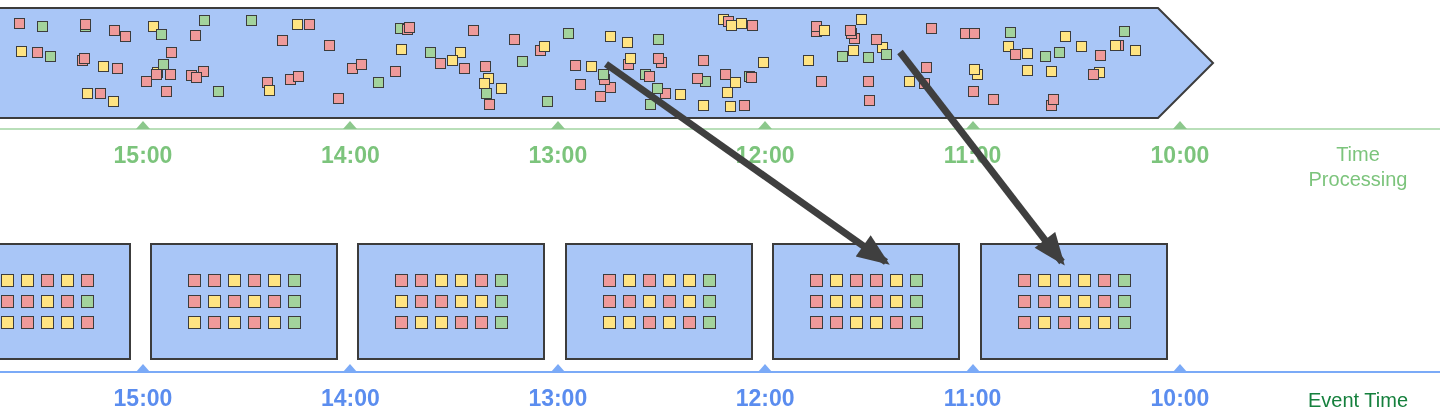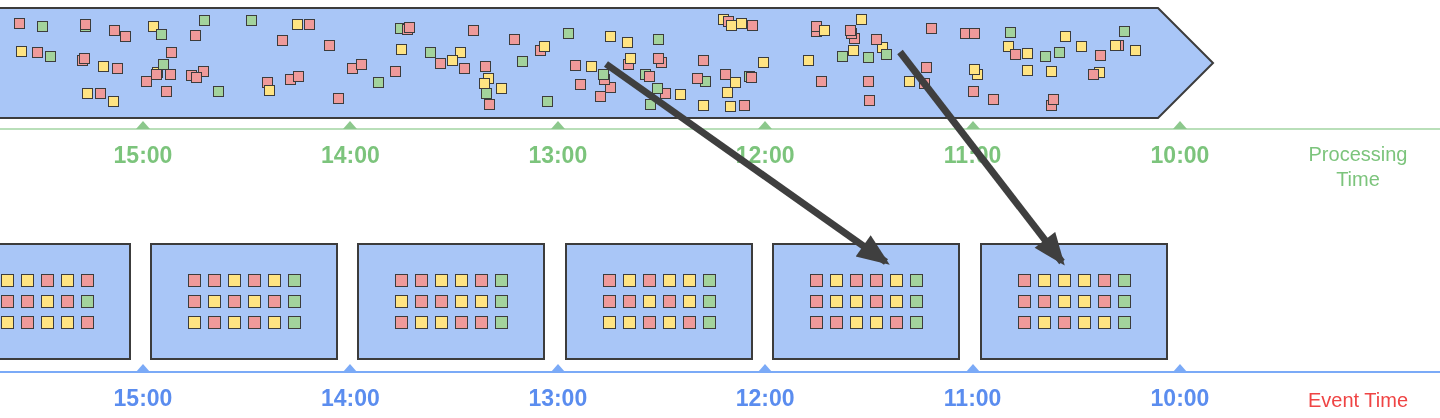--- a/index.html
+++ b/index.html
@@ -197,22 +197,22 @@
       <div class="tick" style="left: 550.8px; border-bottom-color: rgb(140, 200, 140);"></div>
       <div class="tick-label" style="left: 497.8px; color: rgb(124, 196, 124);">13:00</div>
       <div class="tick" style="left: 758.2px; border-bottom-color: rgb(140, 200, 140);"></div>
       <div class="tick-label" style="left: 705.2px; color: rgb(124, 196, 124);">12:00</div>
       <div class="tick" style="left: 965.6px; border-bottom-color: rgb(140, 200, 140);"></div>
       <div class="tick-label" style="left: 912.6px; color: rgb(124, 196, 124);">11:00</div>
       <div class="tick" style="left: 1173px; border-bottom-color: rgb(140, 200, 140);"></div>
       <div class="tick-label" style="left: 1120px; color: rgb(124, 196, 124);">10:00</div>
     </div>
   <div class="axis-title proc" id="proc-title" style="color: rgb(124, 196, 124);">
+    <div>Time</div>
     <div>Processing</div>
-    <div>Time</div>
   </div>
 
   <div id="windows" class="layer">
       <div class="window" style="left: -57.4px; background: rgb(169, 198, 247); border-color: rgb(60, 60, 60);">
         <div class="win-sq" style="left: 56px; top: 29px; background: rgb(255, 228, 130);"></div>
         <div class="win-sq" style="left: 76px; top: 29px; background: rgb(255, 228, 130);"></div>
         <div class="win-sq" style="left: 96px; top: 29px; background: rgb(239, 154, 154);"></div>
         <div class="win-sq" style="left: 116px; top: 29px; background: rgb(255, 228, 130);"></div>
         <div class="win-sq" style="left: 136px; top: 29px; background: rgb(239, 154, 154);"></div>
         <div class="win-sq" style="left: 56px; top: 50px; background: rgb(239, 154, 154);"></div>
@@ -336,21 +336,21 @@
       <div class="tick-label" style="left: 290.4px; color: rgb(91, 141, 239);">14:00</div>
       <div class="tick" style="left: 550.8px; border-bottom-color: rgb(123, 170, 247);"></div>
       <div class="tick-label" style="left: 497.8px; color: rgb(91, 141, 239);">13:00</div>
       <div class="tick" style="left: 758.2px; border-bottom-color: rgb(123, 170, 247);"></div>
       <div class="tick-label" style="left: 705.2px; color: rgb(91, 141, 239);">12:00</div>
       <div class="tick" style="left: 965.6px; border-bottom-color: rgb(123, 170, 247);"></div>
       <div class="tick-label" style="left: 912.6px; color: rgb(91, 141, 239);">11:00</div>
       <div class="tick" style="left: 1173px; border-bottom-color: rgb(123, 170, 247);"></div>
       <div class="tick-label" style="left: 1120px; color: rgb(91, 141, 239);">10:00</div>
     </div>
-  <div class="axis-title event" id="event-title" style="color: #ef4444;">Event Time</div>
+  <div class="axis-title event" id="event-title" style="color: #15803d;">Event Time</div>
 
   <svg class="layer" id="overlay" viewBox="0 0 1440 418">
     <defs>
       <marker id="ah" viewBox="0 0 10 8" refX="8.6" refY="4" markerUnits="userSpaceOnUse" markerWidth="34" markerHeight="26" orient="auto">
         <path id="ah-path" d="M0,0 L10,4 L0,8 z" fill="#3f3f3f"></path>
       </marker>
     </defs>
   <line x1="606" y1="64" x2="886" y2="262" stroke="#3f3f3f" stroke-width="7" marker-end="url(#ah)"></line>
       <line x1="900" y1="52" x2="1062" y2="262" stroke="#3f3f3f" stroke-width="7" marker-end="url(#ah)"></line>
     </svg>

